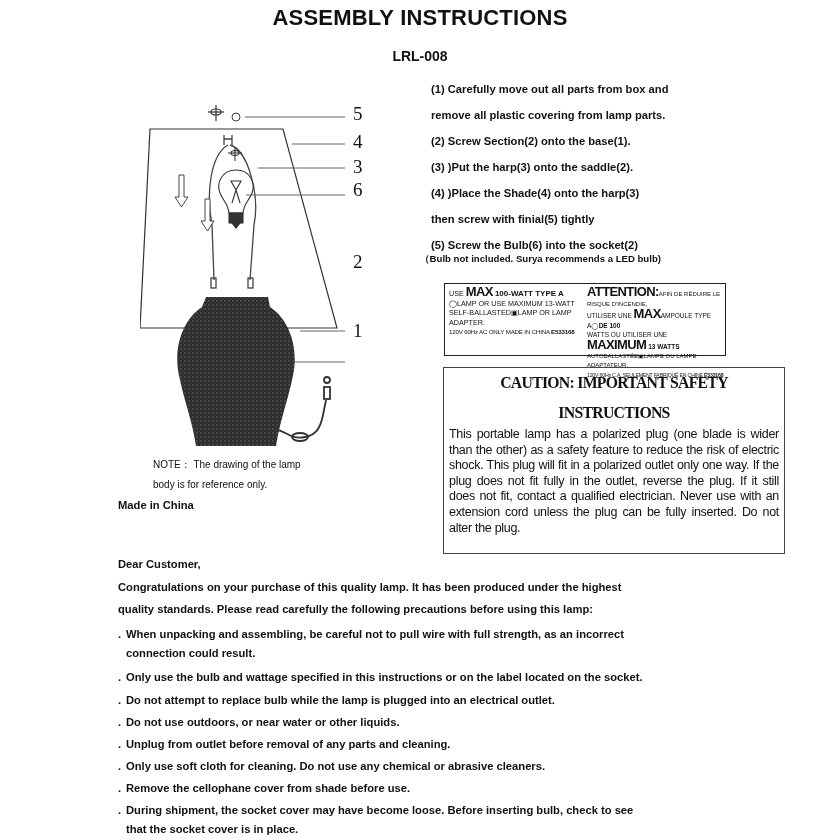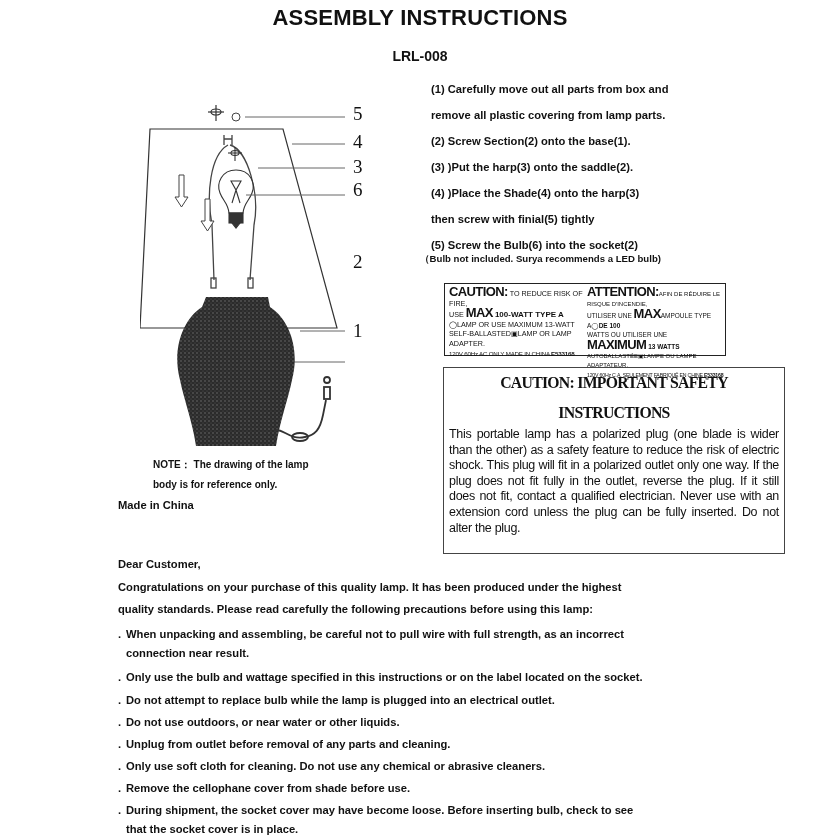--- a/index.html
+++ b/index.html
@@ -3,21 +3,21 @@
 <meta charset="utf-8">
 <style>
   html, body { margin:0; padding:0; background:#ffffff; }
   body { width:840px; height:840px; position:relative; overflow:hidden; font-family:"Liberation Sans", sans-serif; color:#111; }
   .abs { position:absolute; }
   .title { left:0; width:840px; top:5px; text-align:center; font-weight:bold; font-size:22px; letter-spacing:0.2px; }
   .model { left:0; width:840px; top:48px; text-align:center; font-weight:bold; font-size:14px; }
   .step { left:414px; font-weight:bold; font-size:11.2px; white-space:nowrap;padding-left:17px; }
   .step-note { left:420px; top:253px; font-weight:bold; font-size:9.6px; white-space:nowrap; }
   .diagram { left:140px; top:95px; width:240px; height:360px; }
-  .note { left:118px; font-weight:bold; font-size:10px; white-space:nowrap;padding-left:35px; }
+  .note { left:118px; font-weight:normal; font-size:10px; white-space:nowrap;padding-left:35px; }
   .made { left:118px; top:499px; font-weight:bold; font-size:11.2px; }
 
   .label-box { left:444px; top:283px; width:282px; height:73px; border:1.5px solid #222; box-sizing:border-box; font-family:"Liberation Sans Narrow","Liberation Sans", sans-serif; }
   .lbl-col { position:absolute; top:3px; width:138px; font-size:7.2px; line-height:9.6px; transform-origin:left top; }
   .lbl-col .big { font-weight:bold; font-size:13px; letter-spacing:-0.6px; }
   .lbl-col .mid { font-weight:bold; font-size:10px;margin-top:18px; }
   .lbl-col .sm { font-size:6.2px; letter-spacing:-0.2px; }
   .lbl-en { left:4px; }
   .lbl-fr { left:142px; }
 
@@ -127,21 +127,20 @@
 <div class="abs" style="left:353px;top:179px;font-family:'Liberation Serif',serif;font-size:19px;">6</div>
 <div class="abs" style="left:353px;top:251px;font-family:'Liberation Serif',serif;font-size:19px;">2</div>
 <div class="abs" style="left:353px;top:320px;font-family:'Liberation Serif',serif;font-size:19px;">1</div>
 
 <div class="abs note" style="top:458px">NOTE： The drawing of the lamp</div>
 <div class="abs note" style="top:479px">body is for reference only.</div>
 <div class="abs made">Made in China</div>
 
 <div class="abs label-box">
   <div class="lbl-col lbl-en">
-    <div><span class="big">CAUTION:</span> <span>TO REDUCE RISK OF FIRE,</span></div>
     <div><span>USE</span> <span class="big">MAX</span> <span class="mid" style="font-size:8px">100-WATT TYPE A</span></div>
     <div><span>◯</span><span>LAMP OR USE MAXIMUM  13-WATT</span></div>
     <div><span>SELF-BALLASTED</span><span>▣</span><span>LAMP OR LAMP ADAPTER.</span></div>
     <div class="sm"><span>120V 60Hz AC ONLY MADE IN CHINA</span> <b>E533168</b></div>
   </div>
   <div class="lbl-col lbl-fr">
     <div style="font-size:6px"><span class="big">ATTENTION:</span><span>AFIN DE RÉDUIRE LE RISQUE D'INCENDIE,</span></div>
     <div style="font-size:6.5px"><span>UTILISER UNE</span> <span class="big">MAX</span><span>AMPOULE TYPE A</span><span>◯</span><b>DE 100</b></div>
     <div style="font-size:6.5px"><span>WATTS OU UTILISER UNE</span> <span class="big">MAXIMUM</span> <b>13 WATTS</b></div>
     <div style="font-size:6px"><span>AUTOBALLASTÉE</span><span>▣</span><span>LAMPE OU LAMPE ADAPTATEUR.</span></div>
@@ -153,21 +152,21 @@
   <div class="safety-title" style="top:4px">CAUTION: IMPORTANT SAFETY</div>
   <div class="safety-title" style="top:34px">INSTRUCTIONS</div>
   <div class="safety-body">This portable lamp has a polarized plug (one blade is wider than the other) as a safety feature to reduce the risk of electric shock. This plug will fit in a polarized outlet only one way. If the plug does not fit fully in the outlet, reverse the plug. If it still does not fit, contact a qualified electrician. Never use with an extension cord unless the plug can be fully inserted. Do not alter the plug.</div>
 </div>
 
 <div class="abs letter" style="top:558px">Dear Customer,</div>
 <div class="abs letter" style="top:581px">Congratulations on your purchase of this quality lamp. It has been produced under the highest</div>
 <div class="abs letter" style="top:603px">quality standards. Please read carefully the following precautions before using this lamp:</div>
 
 <div class="abs bullet" style="left:118px;top:628px"><span class="dot">.</span><span>When unpacking and assembling, be careful not to pull wire with full strength, as an incorrect</span></div>
-<div class="abs bullet" style="left:126px;top:647px">connection near result.</div>
+<div class="abs bullet" style="left:126px;top:647px">connection could result.</div>
 <div class="abs bullet" style="left:118px;top:671px"><span class="dot">.</span><span>Only use the bulb and wattage specified in this instructions or on the label located on the socket.</span></div>
 <div class="abs bullet" style="left:118px;top:694px"><span class="dot">.</span><span>Do not attempt to replace bulb while the lamp is plugged into an electrical outlet.</span></div>
 <div class="abs bullet" style="left:118px;top:716px"><span class="dot">.</span><span>Do not use outdoors, or near water or other liquids.</span></div>
 <div class="abs bullet" style="left:118px;top:738px"><span class="dot">.</span><span>Unplug from outlet before removal of any parts and cleaning.</span></div>
 <div class="abs bullet" style="left:118px;top:760px"><span class="dot">.</span><span>Only use soft cloth for cleaning. Do not use any chemical or abrasive cleaners.</span></div>
 <div class="abs bullet" style="left:118px;top:782px"><span class="dot">.</span><span>Remove the cellophane cover from shade before use.</span></div>
 <div class="abs bullet" style="left:118px;top:804px"><span class="dot">.</span><span>During shipment, the socket cover may have become loose. Before inserting bulb, check to see</span></div>
 <div class="abs bullet" style="left:126px;top:823px">that the socket cover is in place.</div>
 
 </body></html>

